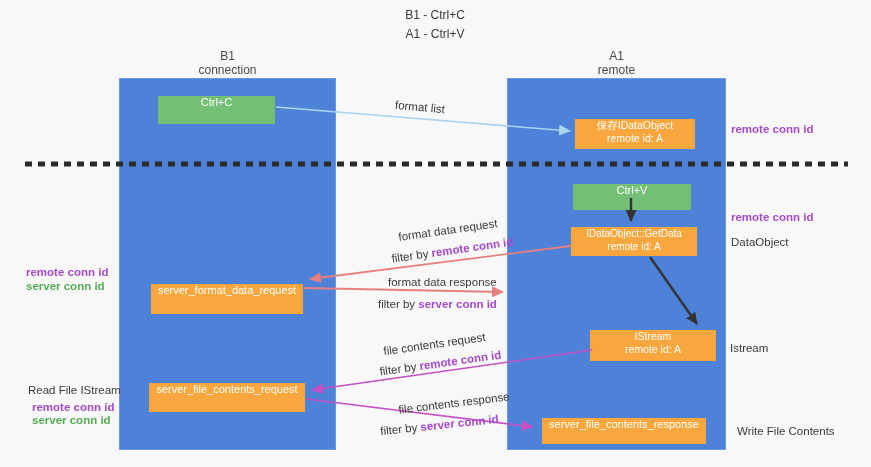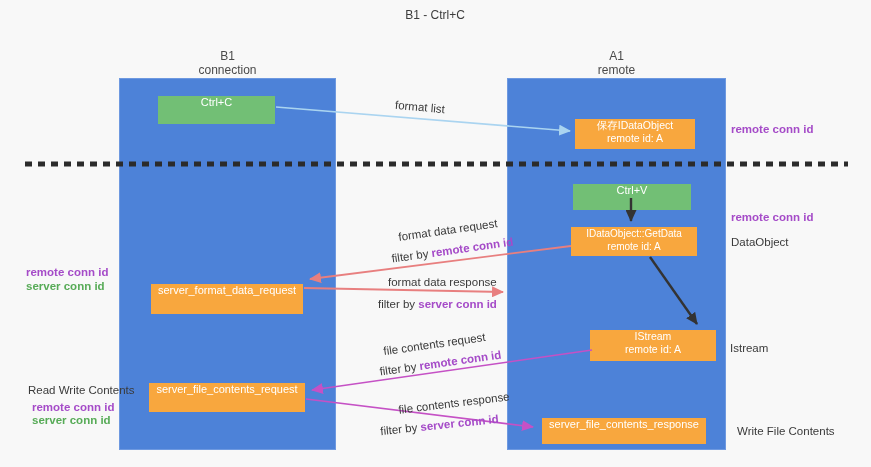--- a/index.html
+++ b/index.html
@@ -31,20 +31,21 @@
   .green-bold{color:#57ab57;font-weight:bold;}
   .plain{color:#3a3a3a;}
 </style>
 </head>
 <body>
 
 <div class="canvas">
 
   <div class="title">
     <div>B1 - Ctrl+C</div>
+    <div>A1 - Ctrl+V</div>
   </div>
 
   <div class="lane-header left">
     <div>B1</div>
     <div>connection</div>
   </div>
   <div class="lane-header right">
     <div>A1</div>
     <div>remote</div>
   </div>
@@ -138,17 +139,17 @@
   </div>
 
   <div class="side purple-bold" style="left:731px;top:123px;">remote conn id</div>
   <div class="side purple-bold" style="left:731px;top:211px;">remote conn id</div>
   <div class="side plain" style="left:731px;top:236px;">DataObject</div>
   <div class="side plain" style="left:730px;top:342px;">Istream</div>
   <div class="side plain" style="left:737px;top:425px;">Write File Contents</div>
 
   <div class="side purple-bold" style="left:26px;top:266px;">remote conn id</div>
   <div class="side green-bold" style="left:26px;top:280px;">server conn id</div>
-  <div class="side plain" style="left:28px;top:384px;">Read Write Contents</div>
+  <div class="side plain" style="left:28px;top:384px;">Read File IStream</div>
   <div class="side purple-bold" style="left:32px;top:401px;">remote conn id</div>
   <div class="side green-bold" style="left:32px;top:414px;">server conn id</div>
 
 </div>
 
 </body></html>

